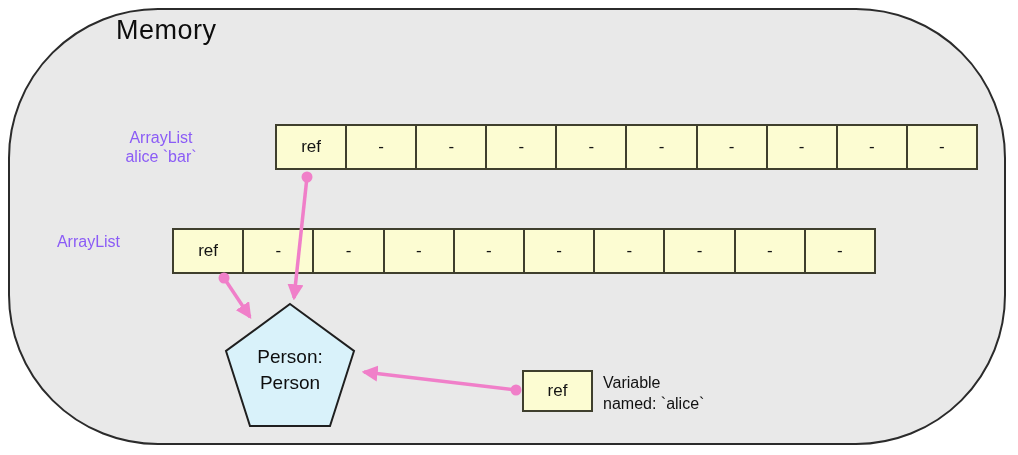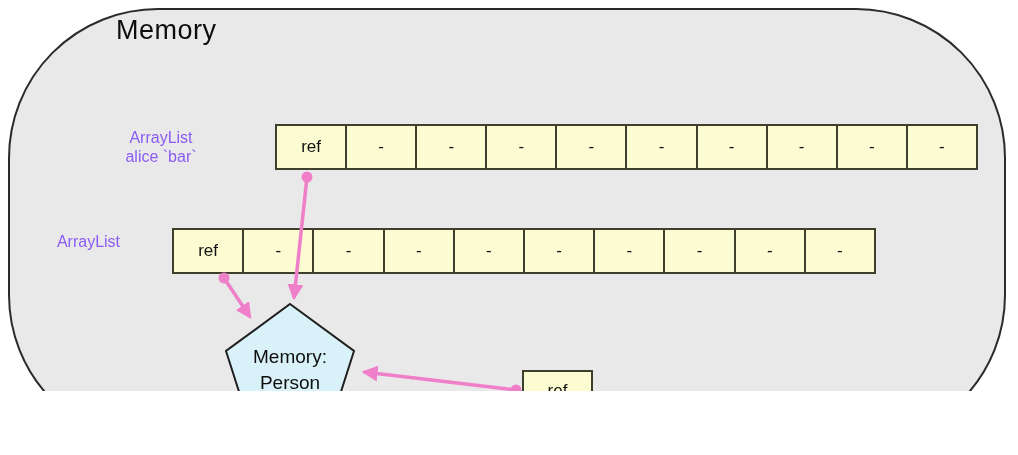--- a/index.html
+++ b/index.html
@@ -4,21 +4,21 @@
 <style>
   html, body {
     margin: 0;
     padding: 0;
     background: #ffffff;
     font-family: "Liberation Sans", "DejaVu Sans", sans-serif;
   }
   .canvas {
     position: relative;
     width: 1018px;
-    height: 391px;
+    height: 455px;
     background: #ffffff;
     overflow: hidden;
   }
   .stadium {
     position: absolute;
     left: 8px;
     top: 8px;
     width: 998px;
     height: 437px;
     background: #e9e9e9;
@@ -157,21 +157,25 @@
       <line x1="307" y1="177" x2="294" y2="298" marker-end="url(#ah)"></line>
       <circle cx="307" cy="177" r="5.5" stroke="none"></circle>
       <line x1="224" y1="278" x2="250" y2="317" marker-end="url(#ah)"></line>
       <circle cx="224" cy="278" r="5.5" stroke="none"></circle>
       <line x1="516" y1="390" x2="364" y2="372" marker-end="url(#ah)"></line>
       <circle cx="516" cy="390" r="5.5" stroke="none"></circle>
     </g>
   </svg>
 
   <div class="pentagon-text">
-    <div>Memory:</div>
+    <div>Person:</div>
     <div>Person</div>
   </div>
 
   <div class="var-box">
     <span>ref</span>
   </div>
+  <div class="var-label">
+    <div>Variable</div>
+    <div>named: `alice`</div>
+  </div>
 
 </div>
 
 </body></html>

